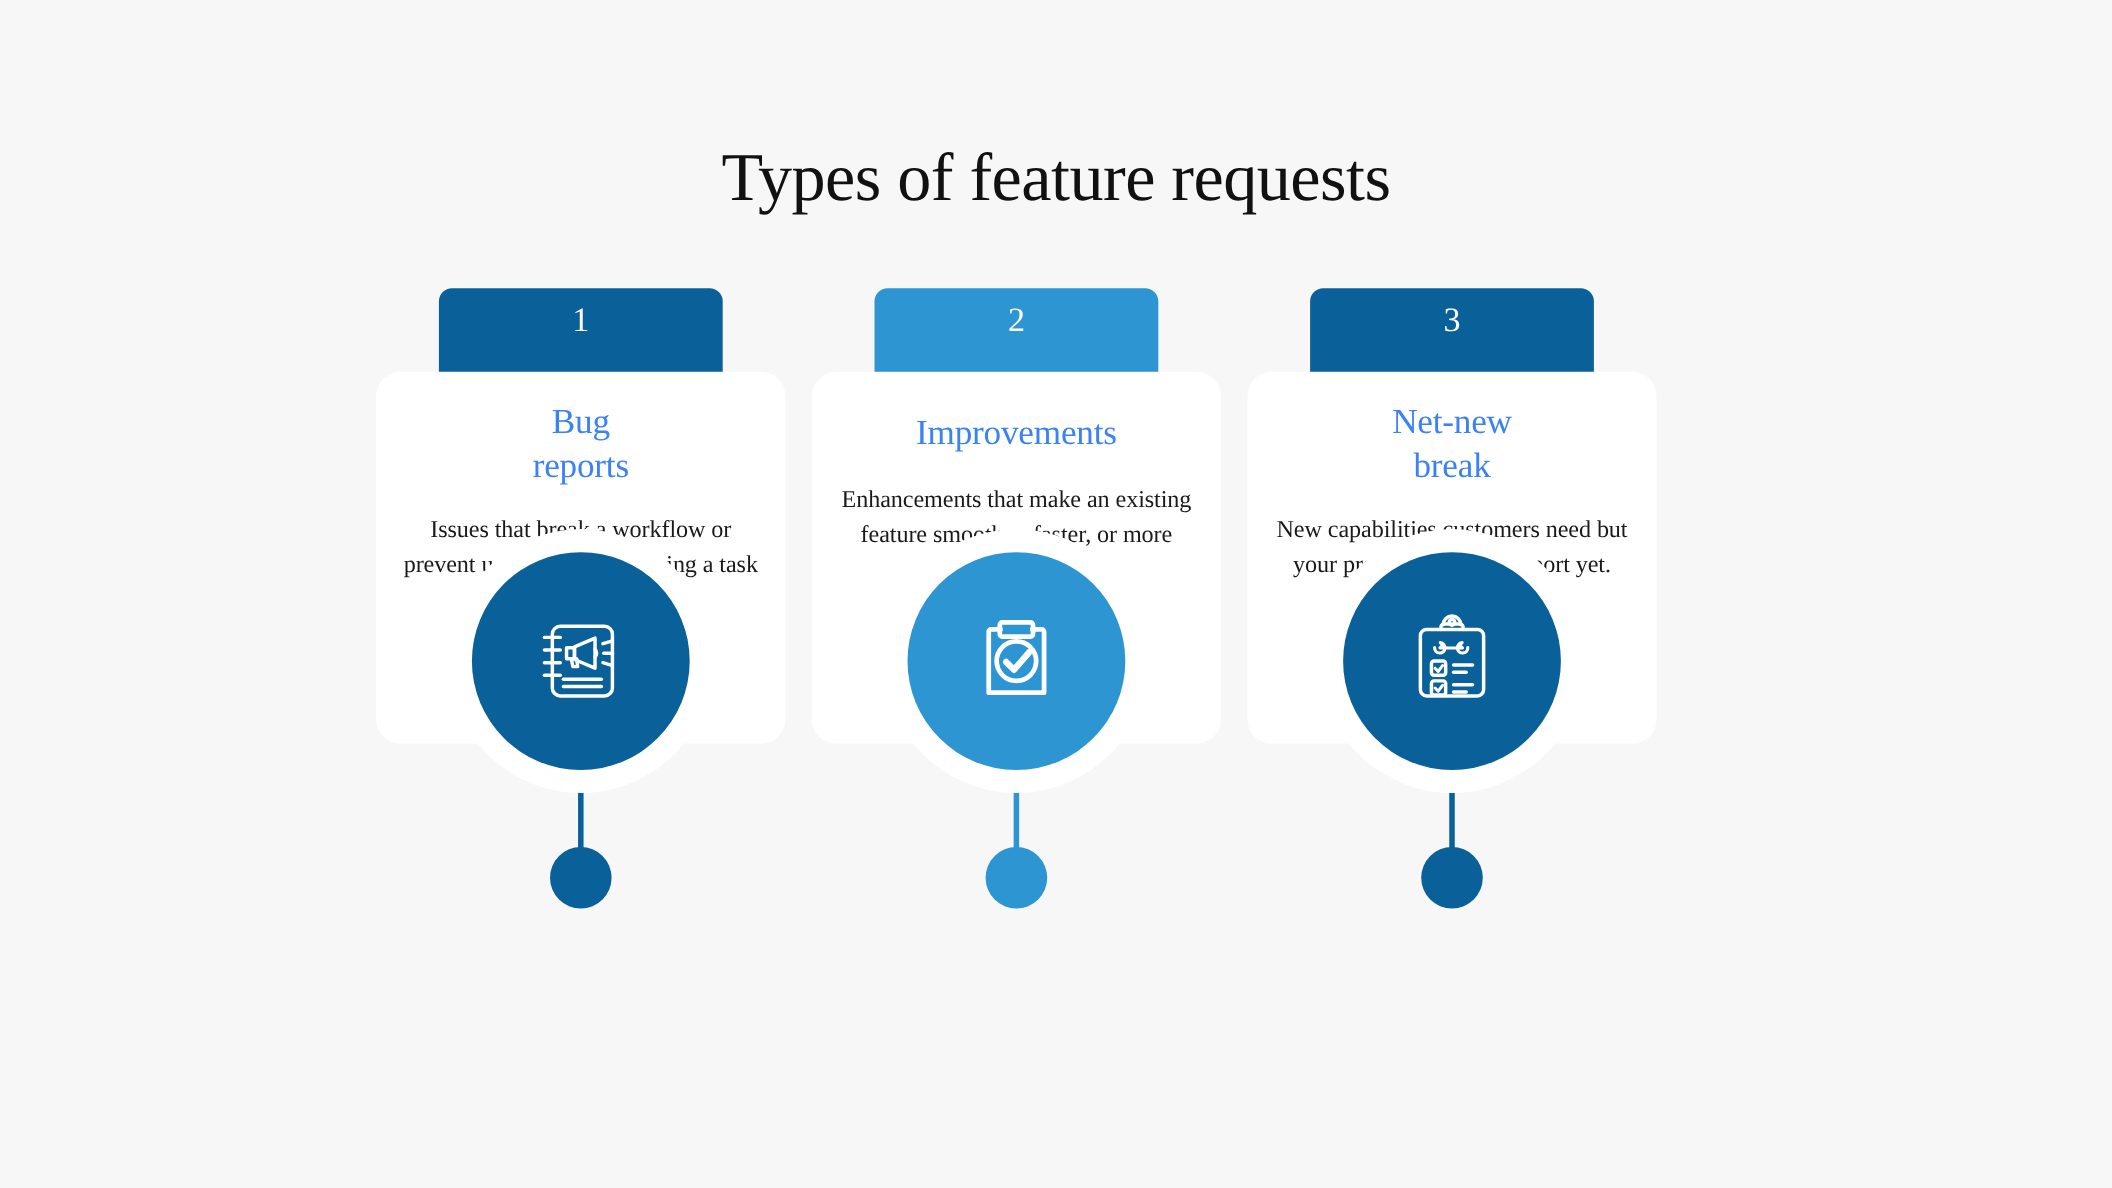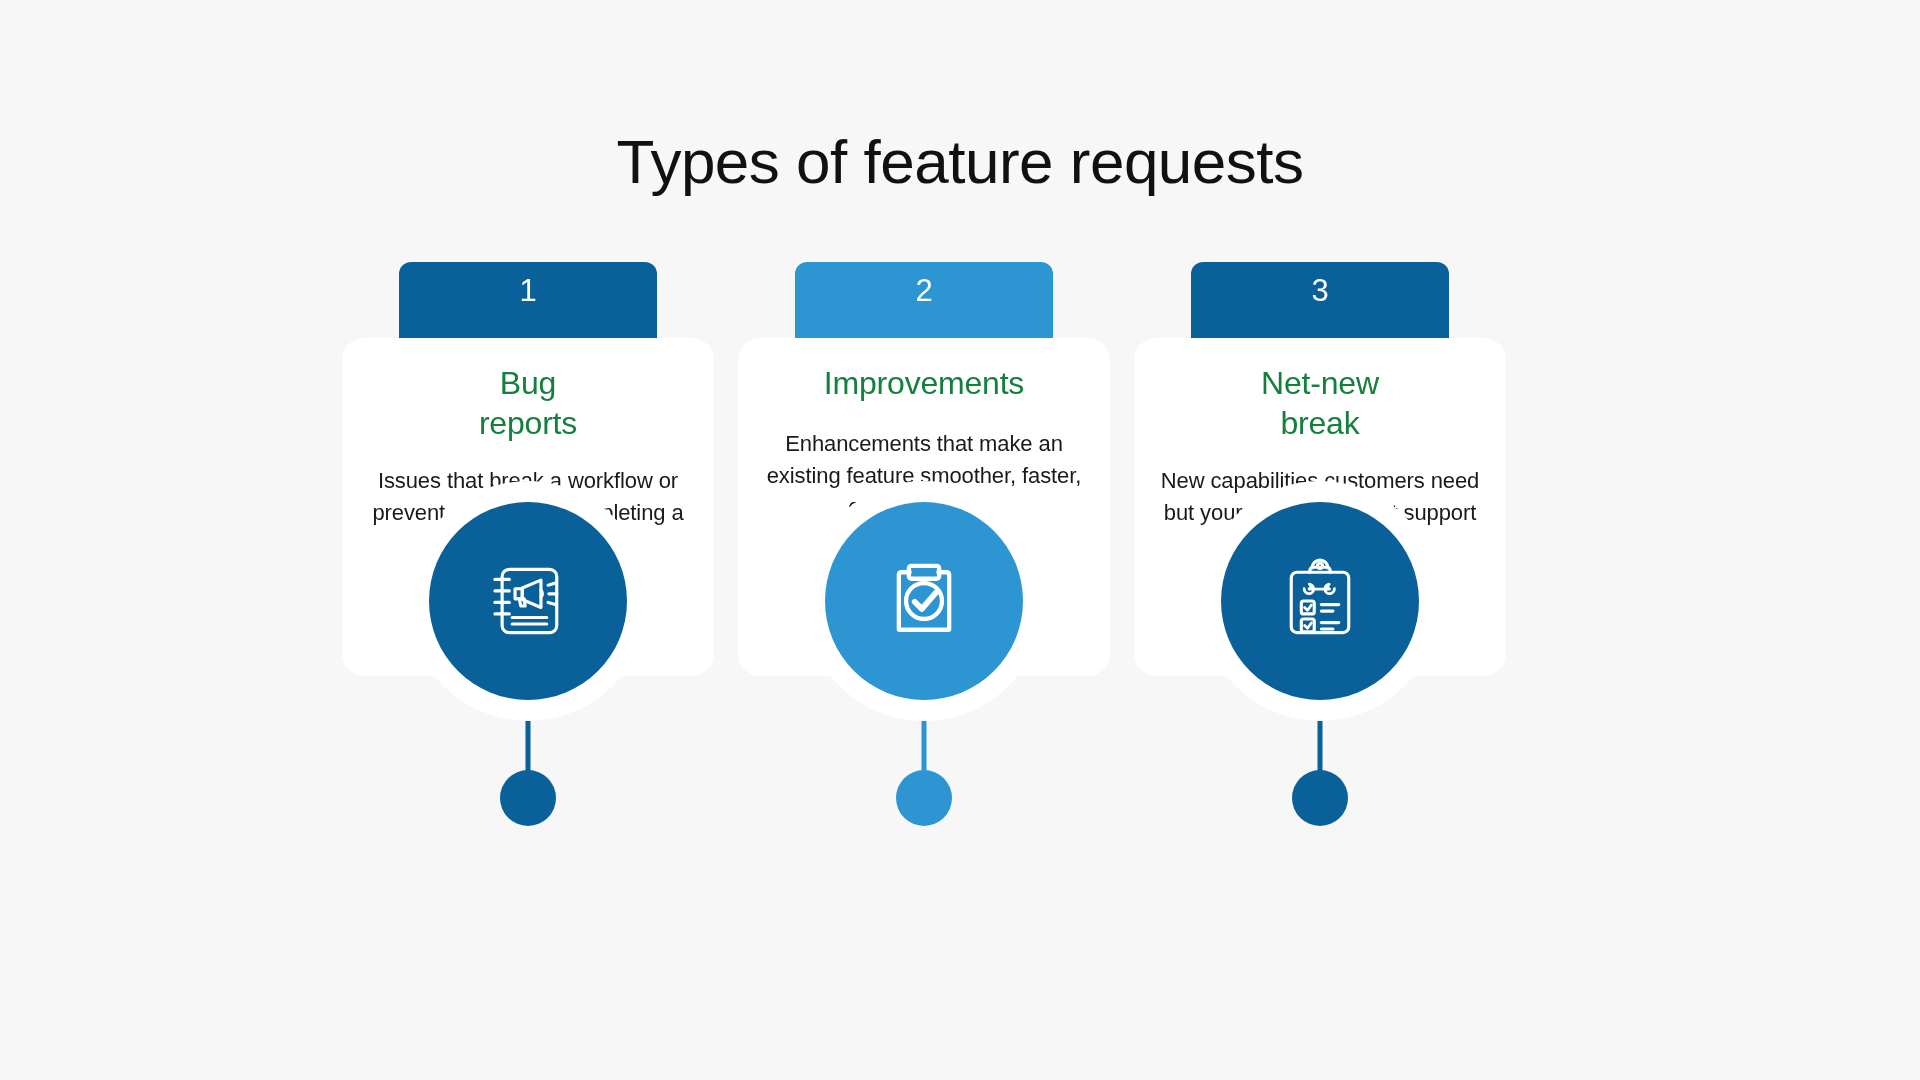--- a/index.html
+++ b/index.html
@@ -6,20 +6,21 @@
   html, body {
     width:1920px; height:1080px;
     background:#f7f7f7;
     font-family:"Liberation Sans", sans-serif;
     overflow:hidden;
   }
   #stage {
     position:relative;
     width:1920px; height:1080px;
     background:#f7f7f7;
+    font-family:Liberation Serif, serif;
   }
 
   
   #page-title {
     position:absolute;
     top:128px; left:0; width:1920px;
     text-align:center;
     font-size:62px;
     font-weight:400;
     letter-spacing:-0.5px;
@@ -62,35 +63,35 @@
     height:338px;
     background:#ffffff;
     border-radius:22px;
     z-index:2;
     padding:26px 24px 0 24px;
     text-align:center;
   }
   .card-title {
     font-size:32px;
     font-weight:400;
-    color:#15803d;
+    color:#3b82f6;
     line-height:1.24;
     letter-spacing:-0.2px;
     white-space:pre-line;
   }
   .card-body {
     margin-top:22px;
     font-size:22px;
     font-weight:400;
     color:#1a1a1a;
     line-height:1.45;
     letter-spacing:-0.1px;
   }
   
-  .column.c1 .card-title { }
+  .column.c1 .card-title { margin-top:10px; }
   .column.c1 .card-body { margin-top:24px; }
 
   
   .icon-halo {
     position:absolute;
     top:228px; left:50%;
     transform:translateX(-50%);
     width:222px; height:222px;
     border-radius:50%;
     background:#f7f7f7;

